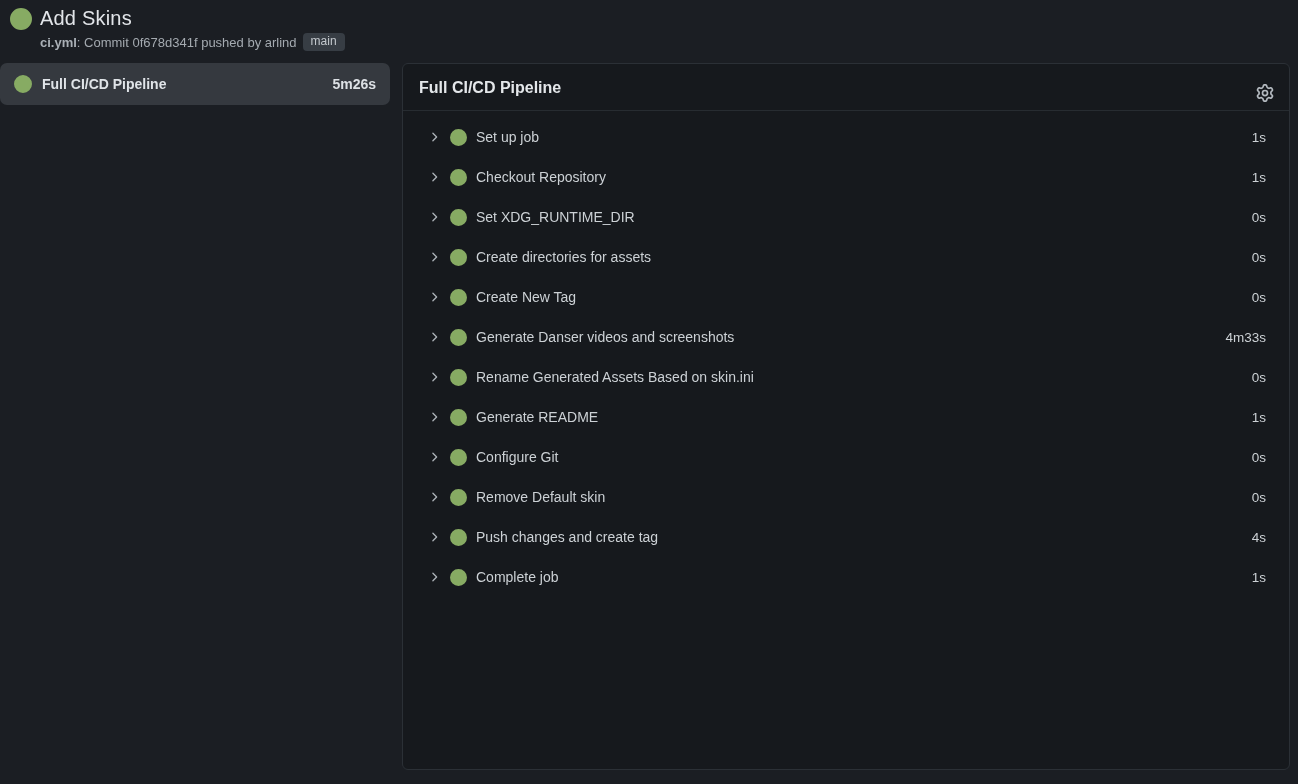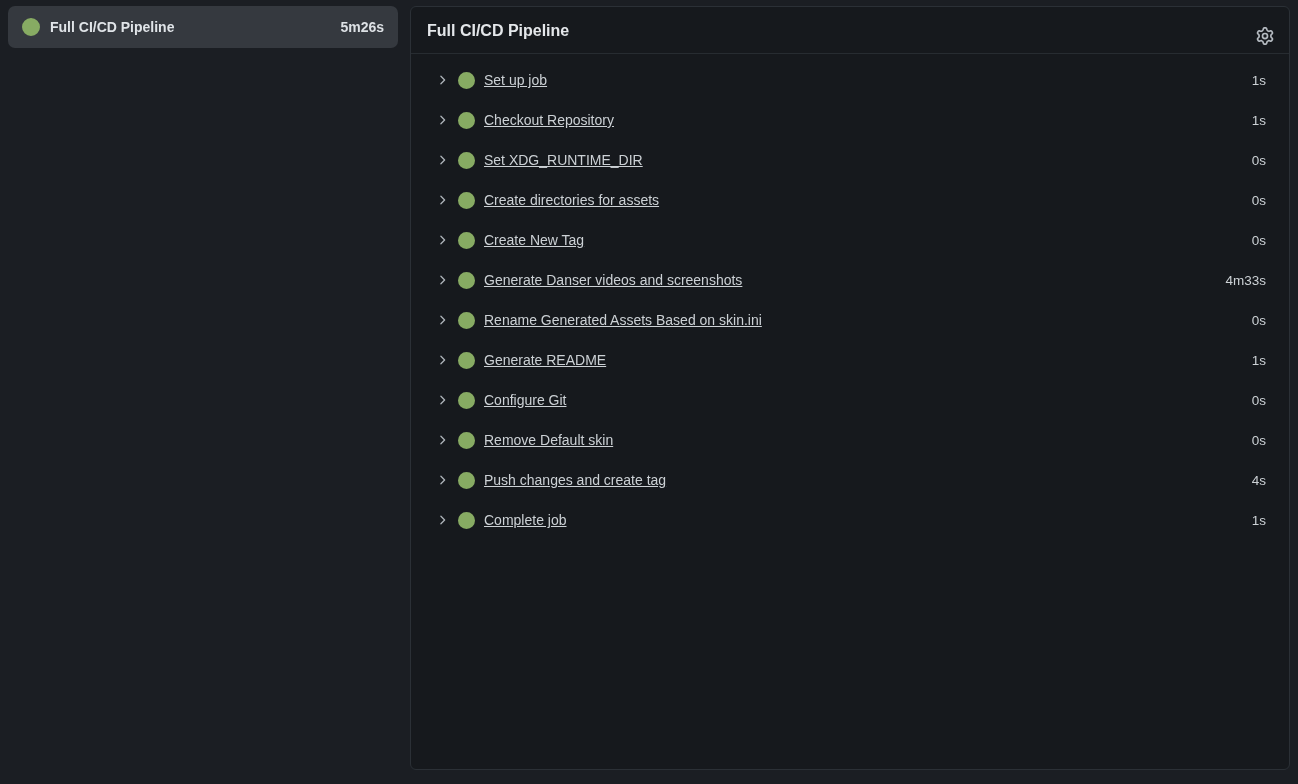--- a/index.html
+++ b/index.html
@@ -19,21 +19,21 @@
   .run-title { font-size: 20px; font-weight: 500; color: #e2e5e9; letter-spacing: .2px; }
   .sub-row { margin-left: 30px; margin-top: 3px; font-size: 13px; color: #a4aab0;
              display: flex; align-items: center; gap: 6px; }
   .wf-file { font-weight: bold; color: #aab0b6; }
   .branch-badge {
     background: #373d44; color: #c3c8cd; font-size: 12px;
     padding: 2px 8px 3px 8px; border-radius: 4px; line-height: 1.1; cursor: pointer;
   }
 
   
-  .content { flex: 1 1 auto; display: flex; padding: 6px 8px 14px 8px; gap: 12px; min-height: 0; }
+  .content { flex: 1 1 auto; display: flex; padding: 6px 8px 14px 0; gap: 12px; min-height: 0; }
 
   
   .sidebar { width: 390px; flex: 0 0 auto; }
   .job-item {
     display: flex; align-items: center; gap: 10px;
     background: #35393f; border-radius: 7px;
     padding: 12px 14px; cursor: pointer;
   }
   .job-item .status-icon { width: 18px; height: 18px; flex: 0 0 auto; }
   .job-name { font-size: 14px; font-weight: bold; color: #e0e4e8; }
@@ -56,28 +56,44 @@
   .gear-btn svg { width: 18px; height: 18px; }
 
   
   .steps-list { flex: 1 1 auto; padding: 6px 0; overflow: hidden; }
   .step-row {
     display: flex; align-items: center; gap: 9px;
     height: 40px; padding: 0 23px 0 24px; cursor: pointer;
   }
   .chevron { width: 14px; height: 14px; flex: 0 0 auto; }
   .step-row .status-icon { width: 17px; height: 17px; flex: 0 0 auto; }
-  .step-name { font-size: 14px; color: #ccd1d5; text-decoration: underline; }
+  .step-name { font-size: 14px; color: #ccd1d5; }
   .step-duration { margin-left: auto; font-size: 13.5px; color: #ccd1d5; }
 </style>
 <title>Add Skins</title></head>
 <body>
 
 <div class="app">
 
+  <header class="run-header">
+    <div class="title-row">
+      <span class="status-icon">
+        <svg viewBox="0 0 16 16" width="22" height="22" aria-hidden="true">
+          <path fill="#87ab63" d="M8 16A8 8 0 1 0 8 0a8 8 0 0 0 0 16Zm3.78-9.72a.751.751 0 0 0-.018-1.042.751.751 0 0 0-1.042-.018L6.75 9.19 5.28 7.72a.751.751 0 0 0-1.042.018.751.751 0 0 0-.018 1.042l2 2a.75.75 0 0 0 1.06 0Z"></path>
+        </svg>
+      </span>
+      <h1 class="run-title">Add Skins</h1>
+    </div>
+    <div class="sub-row">
+      <span>
+        <span class="wf-file">ci.yml</span><span>: Commit 0f678d341f pushed by arlind</span>
+      </span>
+      <span class="branch-badge">main</span>
+    </div>
+  </header>
 
   <div class="content">
 
     <aside class="sidebar">
       <div class="job-item">
         <span class="status-icon">
           <svg viewBox="0 0 16 16" width="18" height="18" aria-hidden="true">
             <path fill="#87ab63" d="M8 16A8 8 0 1 0 8 0a8 8 0 0 0 0 16Zm3.78-9.72a.751.751 0 0 0-.018-1.042.751.751 0 0 0-1.042-.018L6.75 9.19 5.28 7.72a.751.751 0 0 0-1.042.018.751.751 0 0 0-.018 1.042l2 2a.75.75 0 0 0 1.06 0Z"></path>
           </svg>
         </span>

